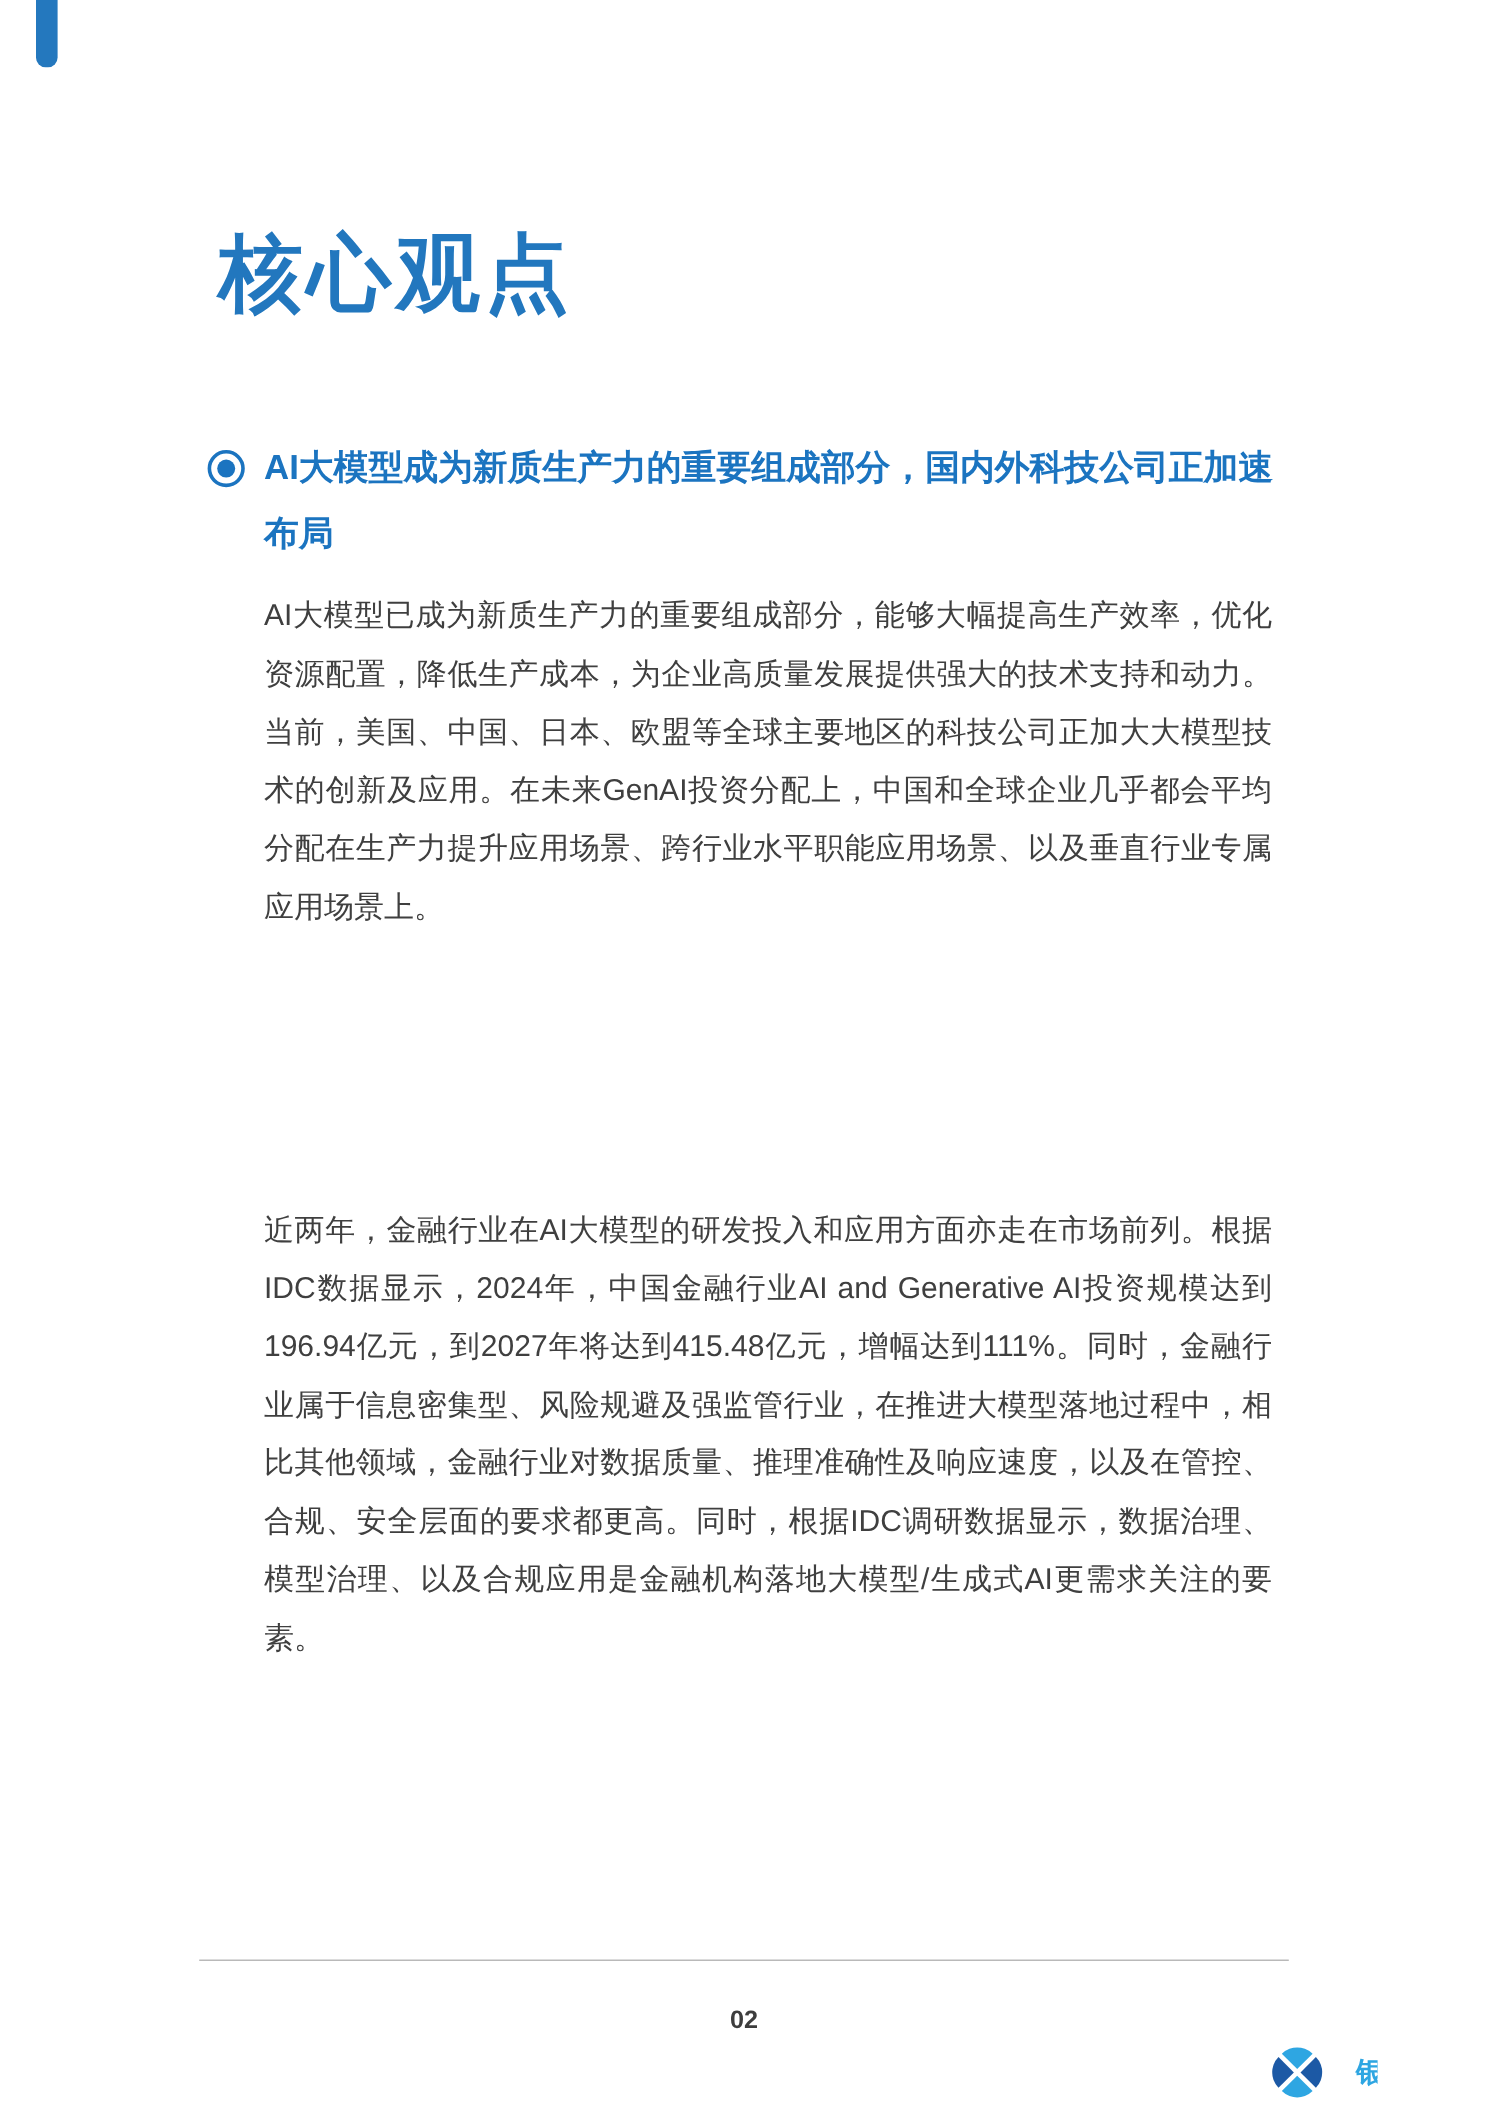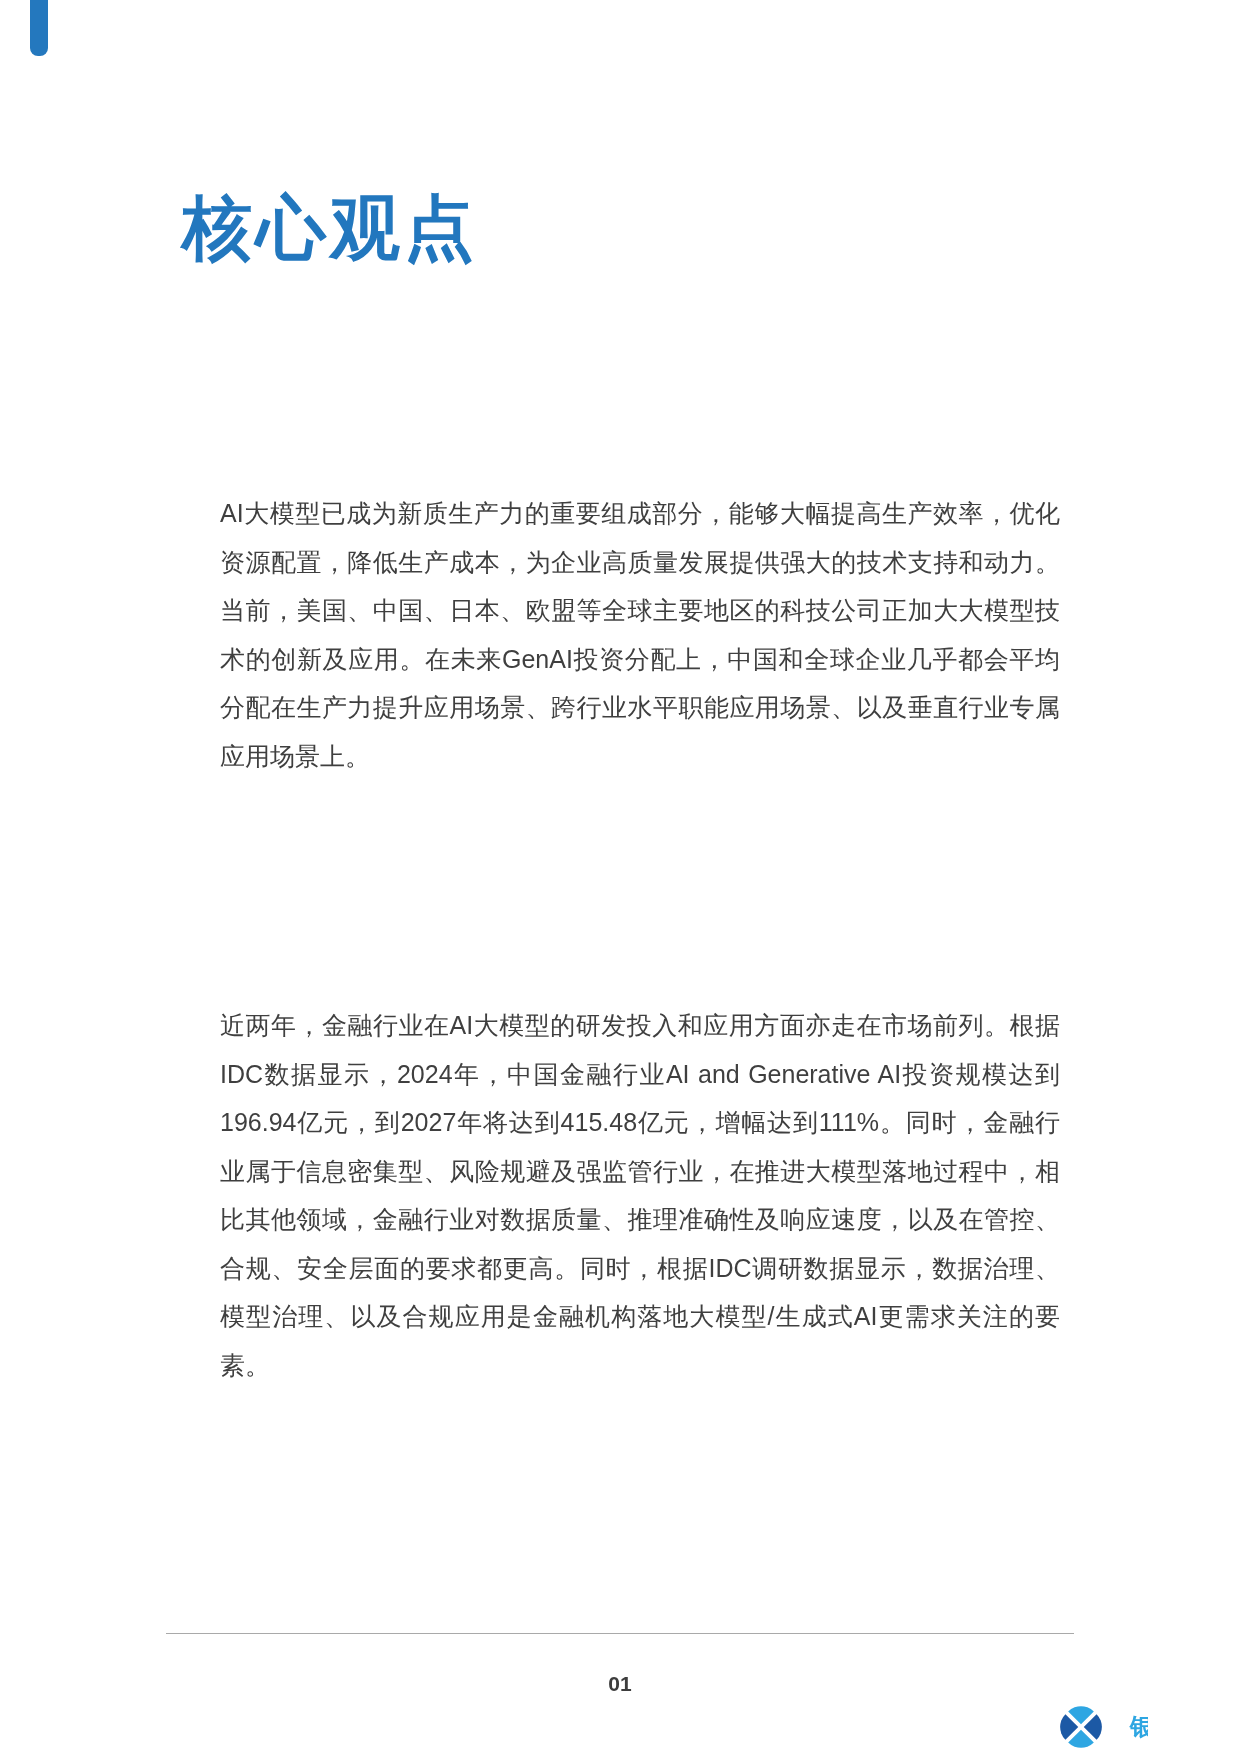--- a/index.html
+++ b/index.html
@@ -81,26 +81,32 @@
 </style>
 </head>
 <body>
 
 <div class="page">
 
   <div class="accent-bar"></div>
 
   <h1 class="page-title">核心观点</h1>
 
+  <section class="topic" style="top:363px;">
+    <span class="bullet">
+      <span class="bullet-dot"></span>
+    </span>
+    <h2 class="topic-heading">AI大模型成为新质生产力的重要组成部分，国内外科技公司正加速布局</h2>
+  </section>
   <p class="body-para" style="top:489px;">AI大模型已成为新质生产力的重要组成部分，能够大幅提高生产效率，优化资源配置，降低生产成本，为企业高质量发展提供强大的技术支持和动力。当前，美国、中国、日本、欧盟等全球主要地区的科技公司正加大大模型技术的创新及应用。在未来GenAI投资分配上，中国和全球企业几乎都会平均分配在生产力提升应用场景、跨行业水平职能应用场景、以及垂直行业专属应用场景上。</p>
 
   <p class="body-para" style="top:1001px;">近两年，金融行业在AI大模型的研发投入和应用方面亦走在市场前列。根据IDC数据显示，2024年，中国金融行业AI and Generative AI投资规模达到196.94亿元，到2027年将达到415.48亿元，增幅达到111%。同时，金融行业属于信息密集型、风险规避及强监管行业，在推进大模型落地过程中，相比其他领域，金融行业对数据质量、推理准确性及响应速度，以及在管控、合规、安全层面的要求都更高。同时，根据IDC调研数据显示，数据治理、模型治理、以及合规应用是金融机构落地大模型/生成式AI更需求关注的要素。</p>
 
   <div class="footer-rule"></div>
-  <div class="page-number">01</div>
+  <div class="page-number">02</div>
 
   <div class="footer-logo">
     <svg width="46" height="44" viewBox="0 0 48 48" aria-hidden="true">
 
       <path d="M24 21 L10 7 Q13 4 17 2.5 Q24 0 31 2.5 Q35 4 38 7 Z" fill="#2EA6E2"></path>
 
       <path d="M27 24 L41 10 Q44 13 45.5 17 Q48 24 45.5 31 Q44 35 41 38 Z" fill="#1C59A5"></path>
 
       <path d="M24 27 L38 41 Q35 44 31 45.5 Q24 48 17 45.5 Q13 44 10 41 Z" fill="#2EA6E2"></path>
 

